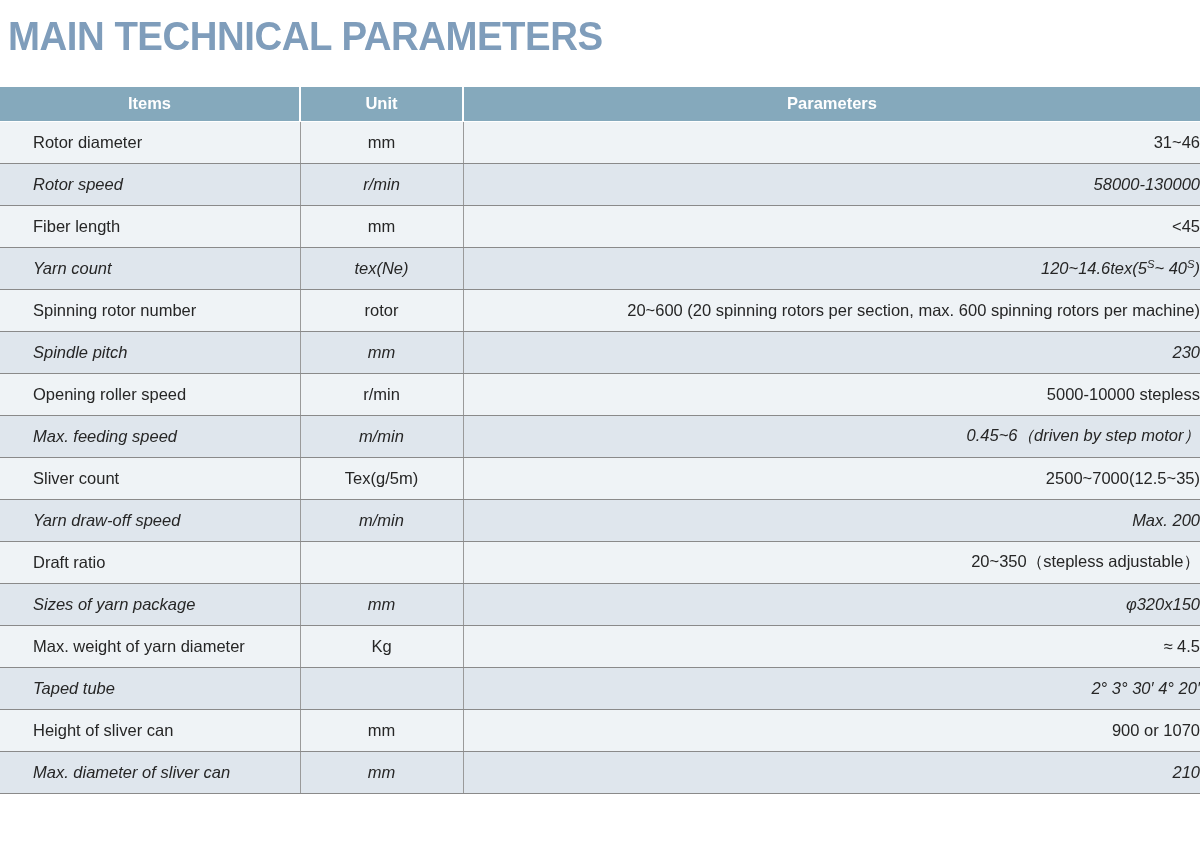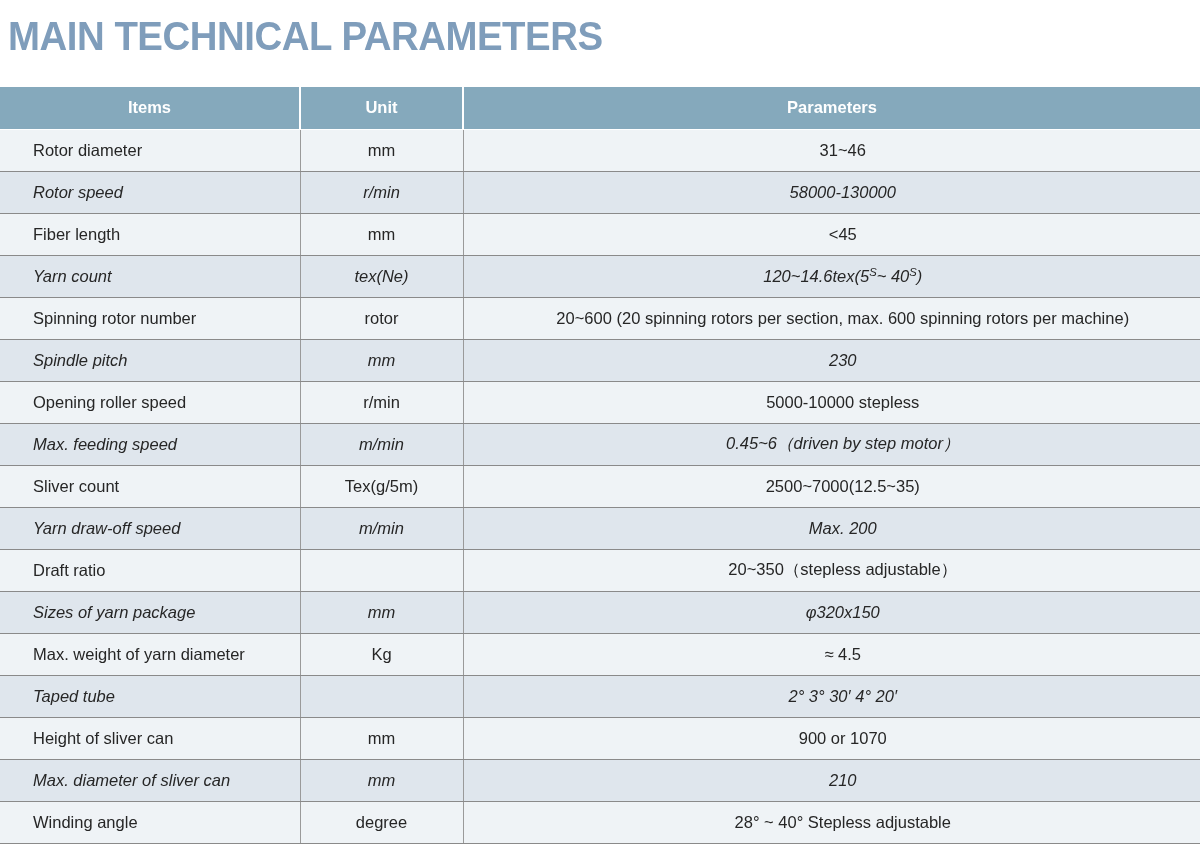--- a/index.html
+++ b/index.html
@@ -50,21 +50,21 @@
   .spec-table col.c-item  { width: 300px; }
   .spec-table col.c-unit  { width: 163px; }
   .spec-table col.c-param { width: 737px; }
 
   
   .spec-table thead th {
     background: #85a9bc;
     color: #ffffff;
     font-size: 16.5px;
     font-weight: bold;
-    height: 42px;
+    height: 34px;
     padding: 0;
     text-align: center;
     vertical-align: middle;
     border-right: 2px solid #ffffff;
     border-bottom: 1px solid #ffffff;
     box-sizing: border-box;
   }
   .spec-table thead th:last-child { border-right: none; }
 
   
@@ -86,21 +86,21 @@
   .spec-table tbody tr.row-dark  td { background: #dfe6ed; font-style: italic; }
 
   .cell-item {
     text-align: left;
     padding-left: 33px !important;
   }
   .cell-unit {
     text-align: center;
   }
   .cell-param {
-    text-align: center;
+    text-align: right;
     padding-left: 22px !important;
   }
 
   .sup-s {
     font-size: 0.68em;
     vertical-align: super;
     line-height: 0;
   }
 </style>
 </head>
@@ -197,21 +197,16 @@
         <tr class="row-light">
           <td class="cell-item">Height of sliver can</td>
           <td class="cell-unit">mm</td>
           <td class="cell-param">900 or 1070</td>
         </tr>
         <tr class="row-dark">
           <td class="cell-item">Max. diameter of sliver can</td>
           <td class="cell-unit">mm</td>
           <td class="cell-param">210</td>
         </tr>
-        <tr class="row-light">
-          <td class="cell-item">Winding angle</td>
-          <td class="cell-unit">degree</td>
-          <td class="cell-param">28° ~ 40° Stepless adjustable</td>
-        </tr>
       </tbody>
   </table>
 
 </div>
 
 </body></html>

